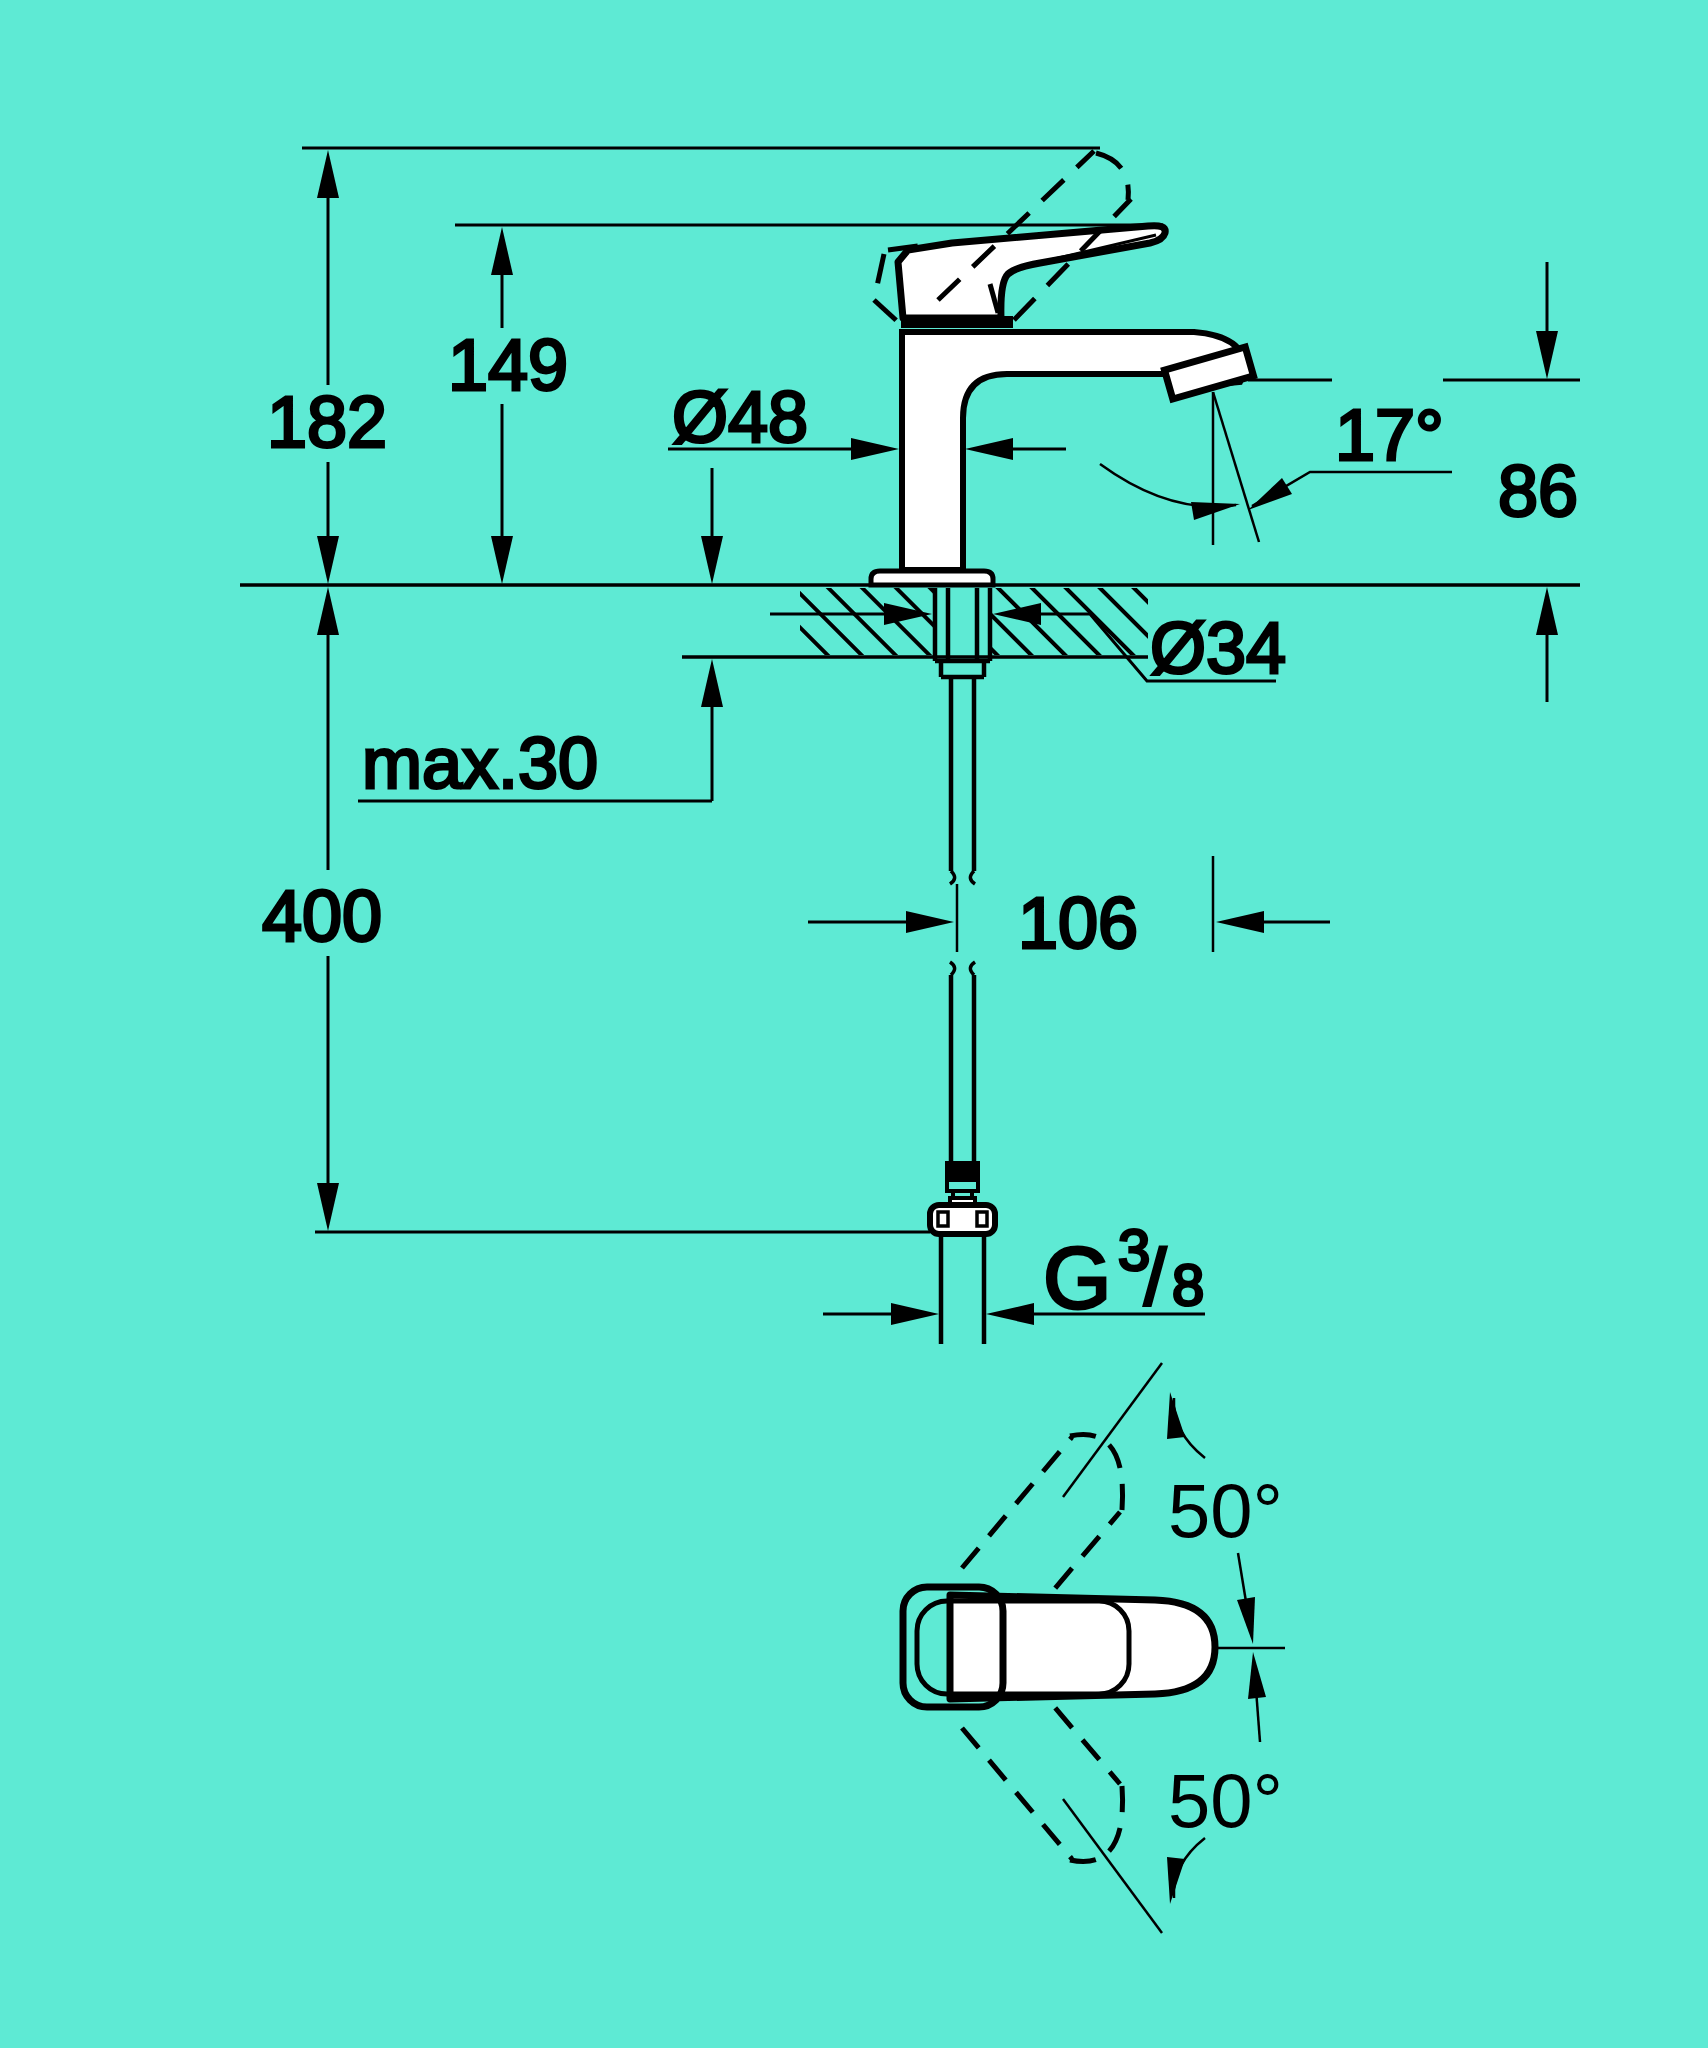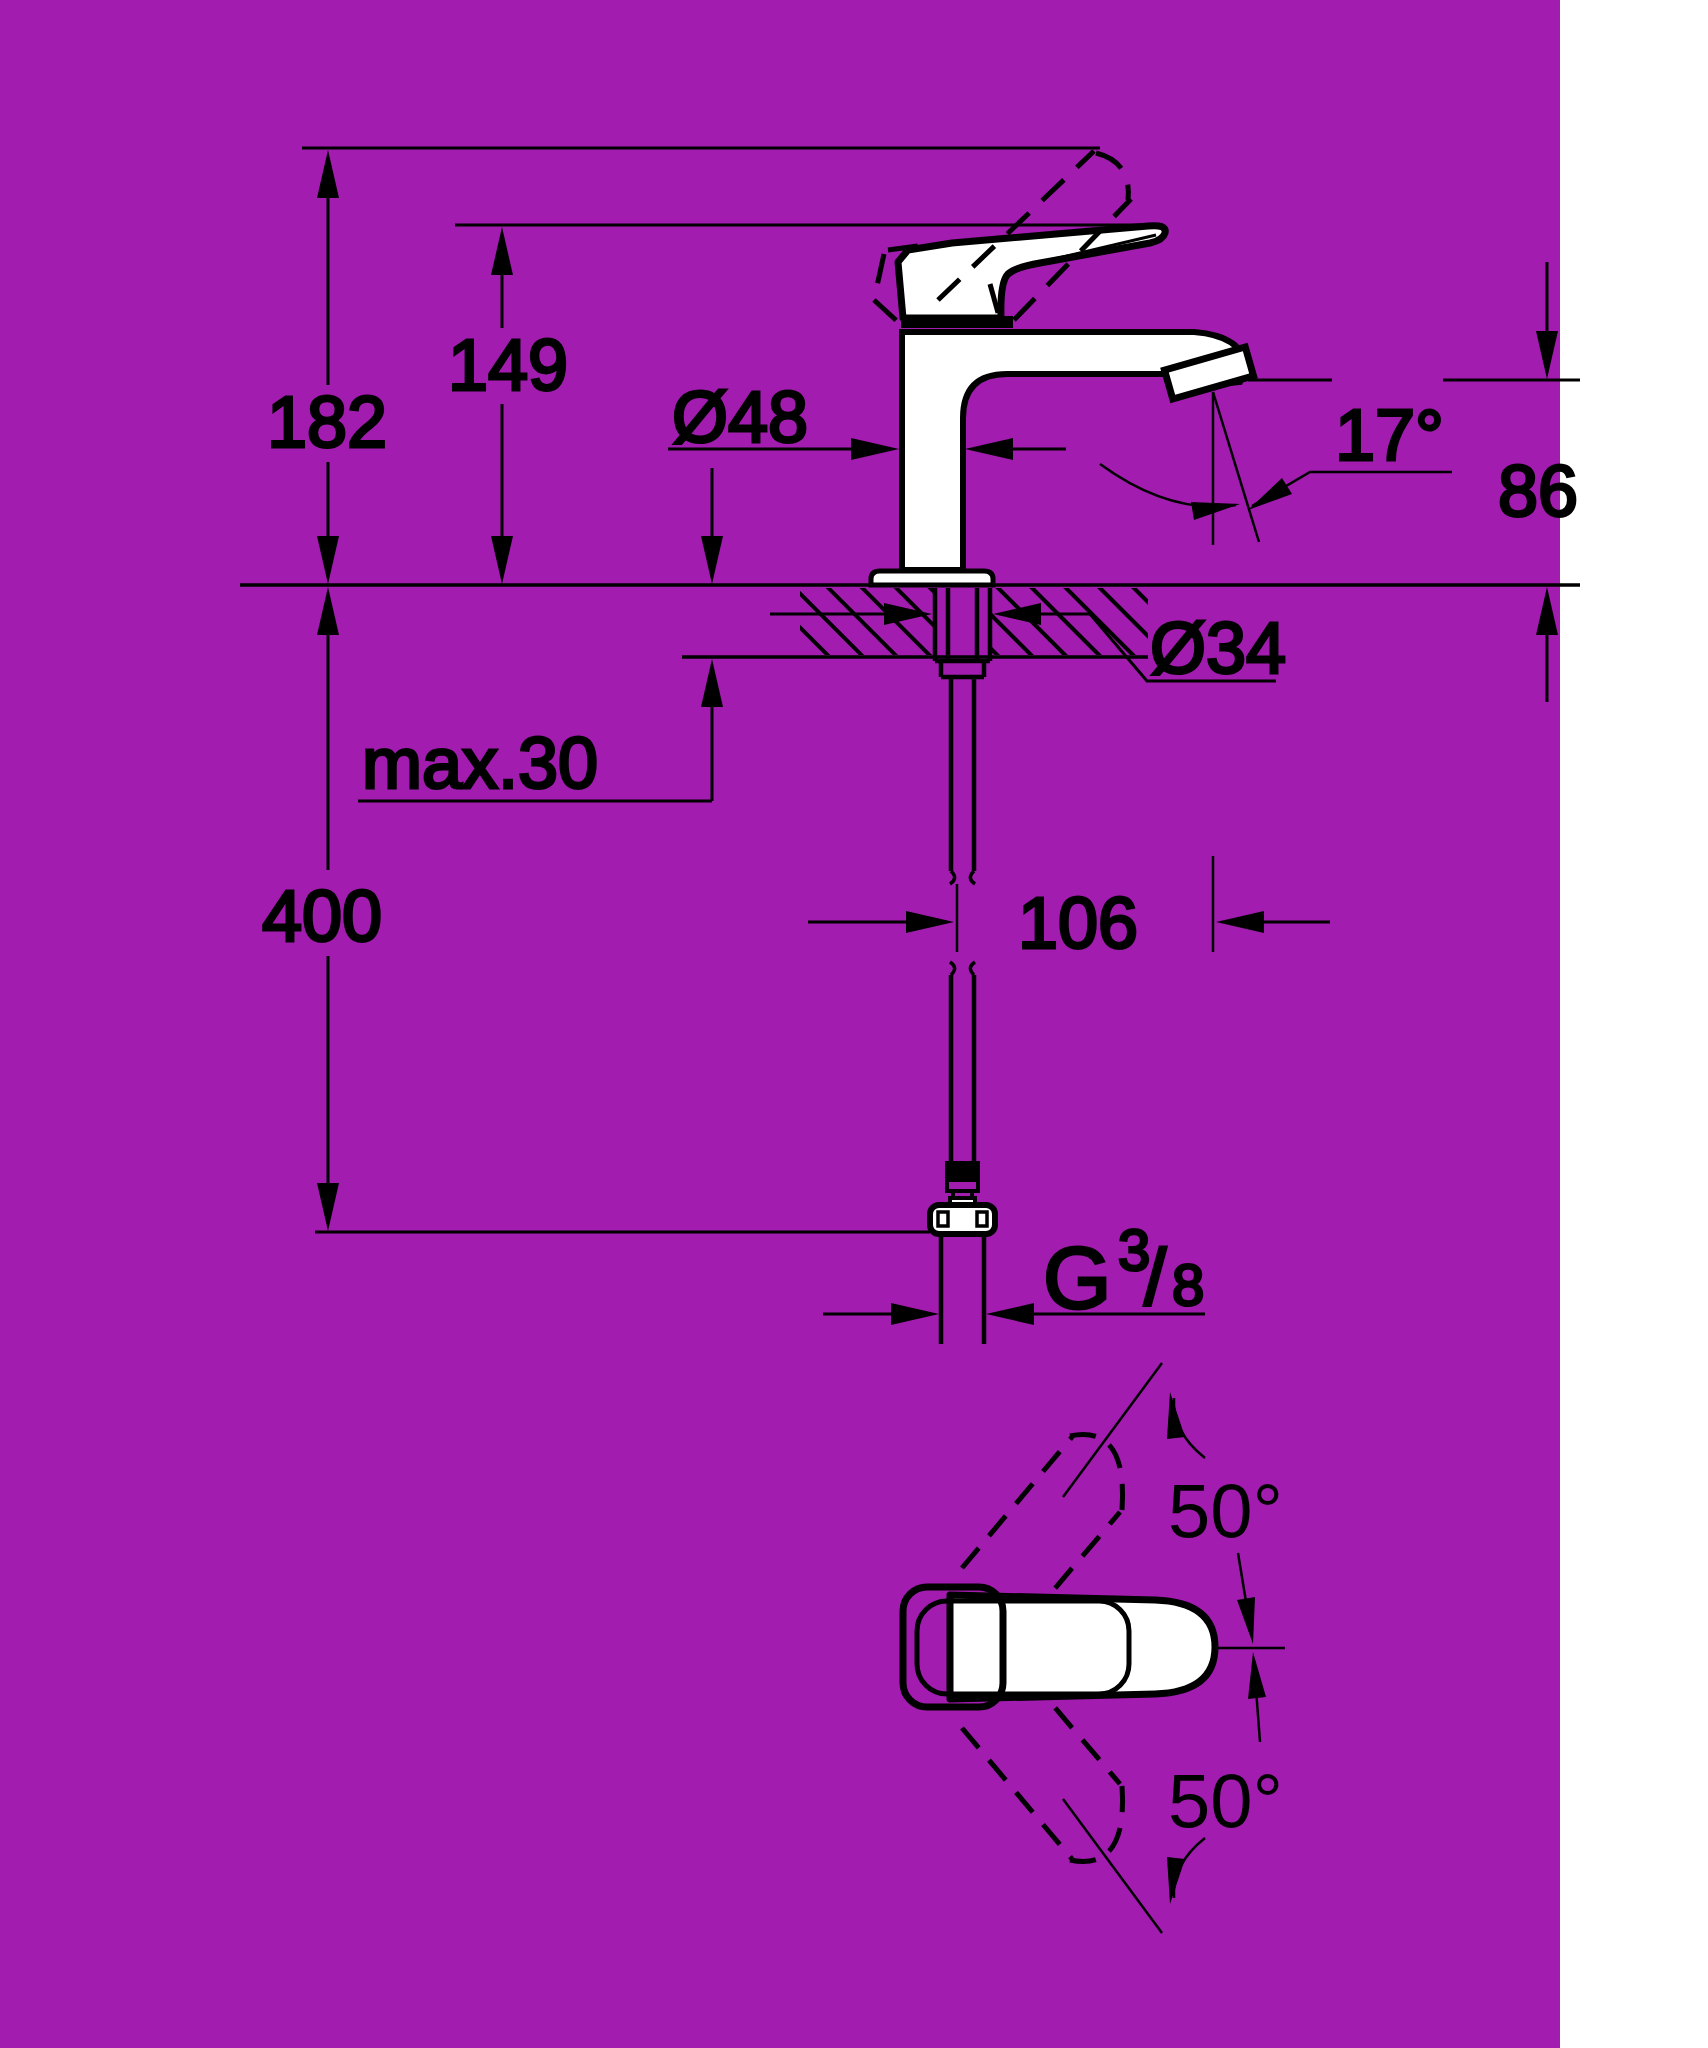--- a/index.html
+++ b/index.html
@@ -1,16 +1,16 @@
 <!DOCTYPE html>
 <html><head>
 <meta charset="utf-8">
 <style>
   html,body{margin:0;padding:0;background:#fff;}
-  .canvas{position:relative;width:1560px;height:2048px;background:#a21caf;
+  .canvas{position:relative;width:1708px;height:2048px;background:#5eead4;
           font-family:"Liberation Sans","DejaVu Sans",sans-serif;}
   svg{display:block;}
   text{fill:#000;font-family:"Liberation Sans","DejaVu Sans",sans-serif;}
   .dim-t{font-size:72px;}
   .deg-t{font-size:76px;}
 </style>
 </head>
 <body>
 
 <div class="canvas">

